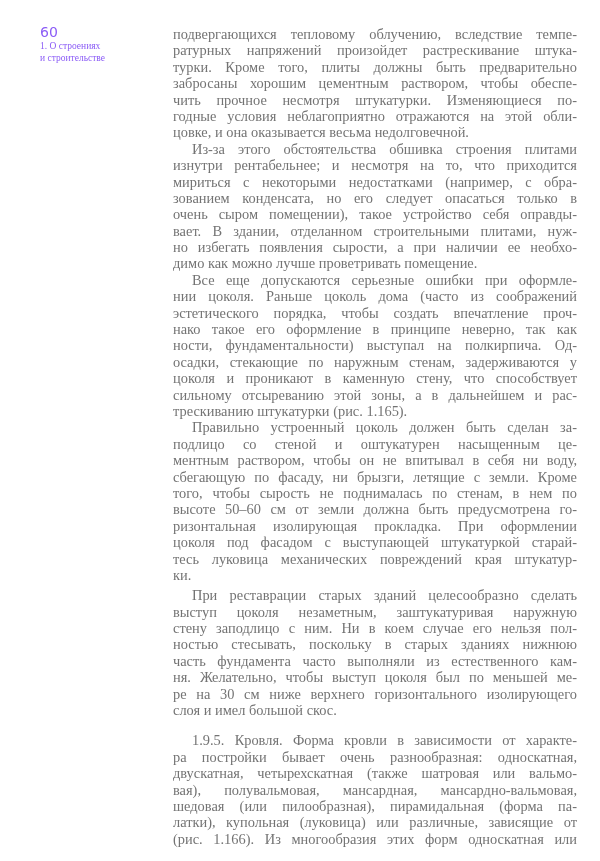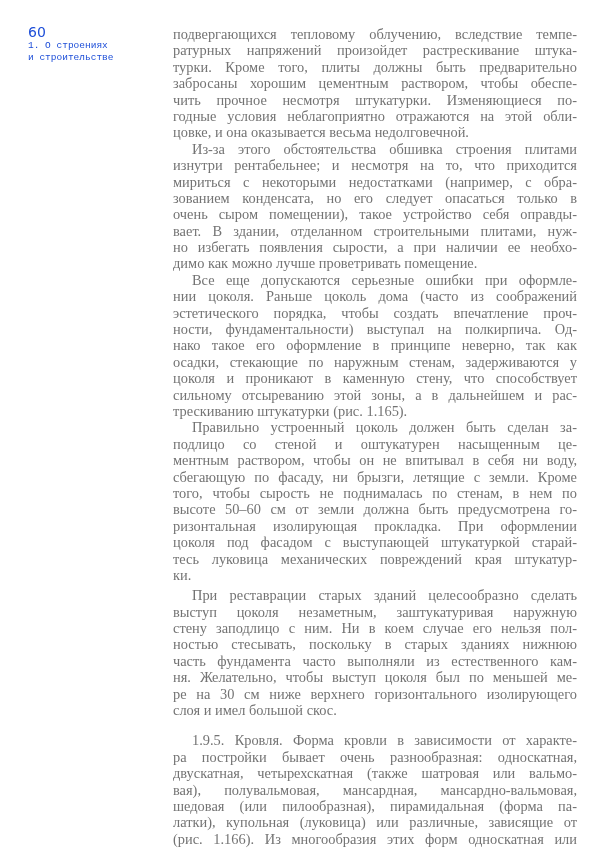--- a/index.html
+++ b/index.html
@@ -1,19 +1,19 @@
 <!DOCTYPE html>
 <html><head>
 <meta charset="utf-8">
 <style>
   html, body { margin: 0; padding: 0; background: #ffffff; }
   body { width: 600px; height: 861px; position: relative; overflow: hidden; }
-  .margin-col { position: absolute; left: 28px; top: 24px; width: 140px; color: #1d4ed8; }
+  .margin-col { position: absolute; left: 40px; top: 24px; width: 140px; color: #8b5cf6; }
   .page-number { font-family: "DejaVu Sans", sans-serif; font-size: 14px; line-height: 16px; display: block; }
-  .section-label { font-family: Liberation Mono, monospace; font-size: 9.5px; line-height: 12px; display: block; }
+  .section-label { font-family: Liberation Serif, serif; font-size: 9.5px; line-height: 12px; display: block; }
   .body-col { position: absolute; left: 173px; top: 26px; width: 404px; }
   .para { margin: 0; font-family: "Liberation Serif", serif; font-size: 14.4px; line-height: 16.4px; color: #737373; }
   .line { display: block; text-align: justify; text-align-last: justify; white-space: nowrap; height: 16.4px; }
   .line.last { text-align-last: left; }
   .line.indent { padding-left: 19px; }
   .gap { height: 4px; }
   .gap-lg { height: 14px; }
   .bold { font-weight: normal; }
 </style>
 </head>
@@ -45,22 +45,22 @@
     <span class="line">очень сыром помещении), такое устройство себя оправды-</span>
     <span class="line">вает. В здании, отделанном строительными плитами, нуж-</span>
     <span class="line">но избегать появления сырости, а при наличии ее необхо-</span>
     <span class="line last">димо как можно лучше проветривать помещение.</span>
   </p>
 
   <p class="para">
     <span class="line indent">Все еще допускаются серьезные ошибки при оформле-</span>
     <span class="line">нии цоколя. Раньше цоколь дома (часто из соображений</span>
     <span class="line">эстетического порядка, чтобы создать впечатление проч-</span>
+    <span class="line">нако такое его оформление в принципе неверно, так как</span>
     <span class="line">ности, фундаментальности) выступал на полкирпича. Од-</span>
-    <span class="line">нако такое его оформление в принципе неверно, так как</span>
     <span class="line">осадки, стекающие по наружным стенам, задерживаются у</span>
     <span class="line">цоколя и проникают в каменную стену, что способствует</span>
     <span class="line">сильному отсыреванию этой зоны, а в дальнейшем и рас-</span>
     <span class="line last">трескиванию штукатурки (рис. 1.165).</span>
   </p>
 
   <p class="para">
     <span class="line indent">Правильно устроенный цоколь должен быть сделан за-</span>
     <span class="line">подлицо со стеной и оштукатурен насыщенным це-</span>
     <span class="line">ментным раствором, чтобы он не впитывал в себя ни воду,</span>

